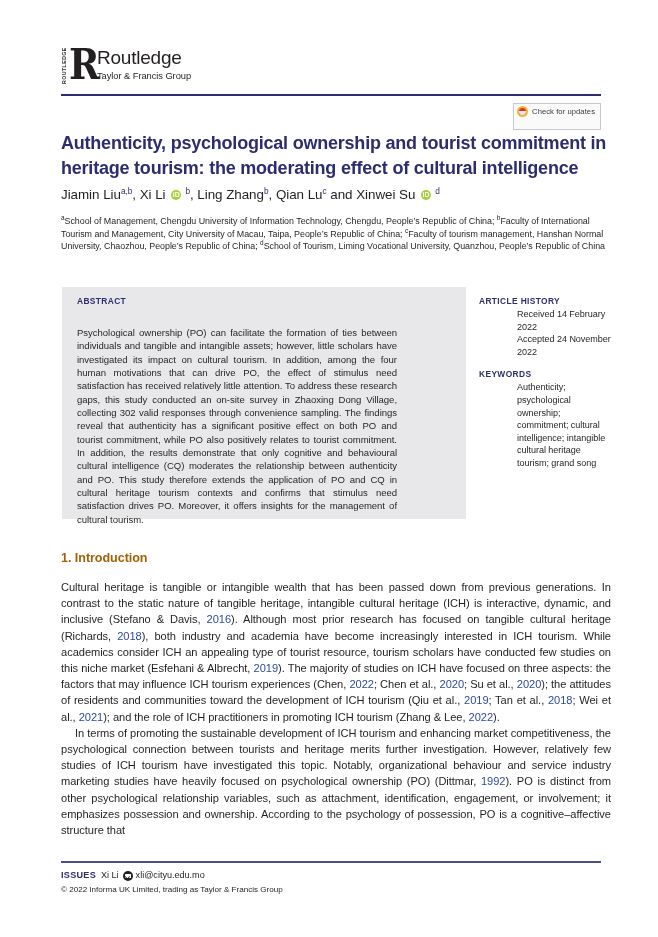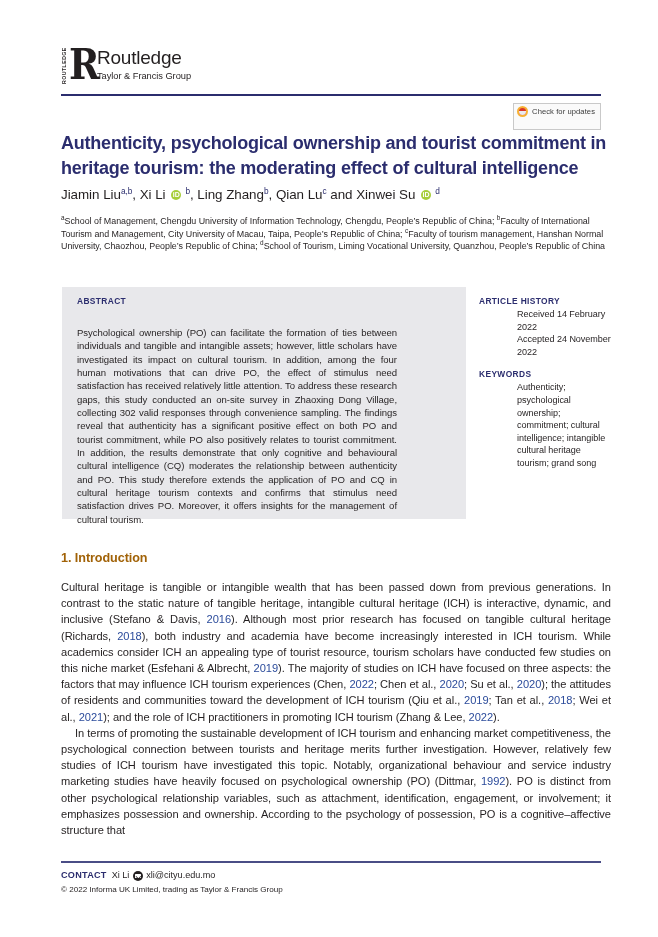--- a/index.html
+++ b/index.html
@@ -410,21 +410,21 @@
   <div class="h1">1. Introduction</div>
 
   <div class="body-text">
     <p>Cultural heritage is tangible or intangible wealth that has been passed down from previous generations. In contrast to the static nature of tangible heritage, intangible cultural heritage (ICH) is interactive, dynamic, and inclusive (Stefano &amp; Davis, <span class="cite">2016</span>). Although most prior research has focused on tangible cultural heritage (Richards, <span class="cite">2018</span>), both industry and academia have become increasingly interested in ICH tourism. While academics consider ICH an appealing type of tourist resource, tourism scholars have conducted few studies on this niche market (Esfehani &amp; Albrecht, <span class="cite">2019</span>). The majority of studies on ICH have focused on three aspects: the factors that may influence ICH tourism experiences (Chen, <span class="cite">2022</span>; Chen et al., <span class="cite">2020</span>; Su et al., <span class="cite">2020</span>); the attitudes of residents and communities toward the development of ICH tourism (Qiu et al., <span class="cite">2019</span>; Tan et al., <span class="cite">2018</span>; Wei et al., <span class="cite">2021</span>); and the role of ICH practitioners in promoting ICH tourism (Zhang &amp; Lee, <span class="cite">2022</span>).</p>
     <p>In terms of promoting the sustainable development of ICH tourism and enhancing market competitiveness, the psychological connection between tourists and heritage merits further investigation. However, relatively few studies of ICH tourism have investigated this topic. Notably, organizational behaviour and service industry marketing studies have heavily focused on psychological ownership (PO) (Dittmar, <span class="cite">1992</span>). PO is distinct from other psychological relationship variables, such as attachment, identification, engagement, or involvement; it emphasizes possession and ownership. According to the psychology of possession, PO is a cognitive–affective structure that</p>
   </div>
 
   <div class="rule-bottom"></div>
 
   <div class="contact-line">
-    <span class="contact-label">CONTACT</span>
+    <span class="contact-label">ISSUES</span>
     <span class="contact-name">Xi Li</span>
     <span class="mail-icon"></span>
     <span>xli@cityu.edu.mo</span>
   </div>
 
   <div class="copyright">© 2022 Informa UK Limited, trading as Taylor &amp; Francis Group</div>
 
 </div>
 
 </body></html>

